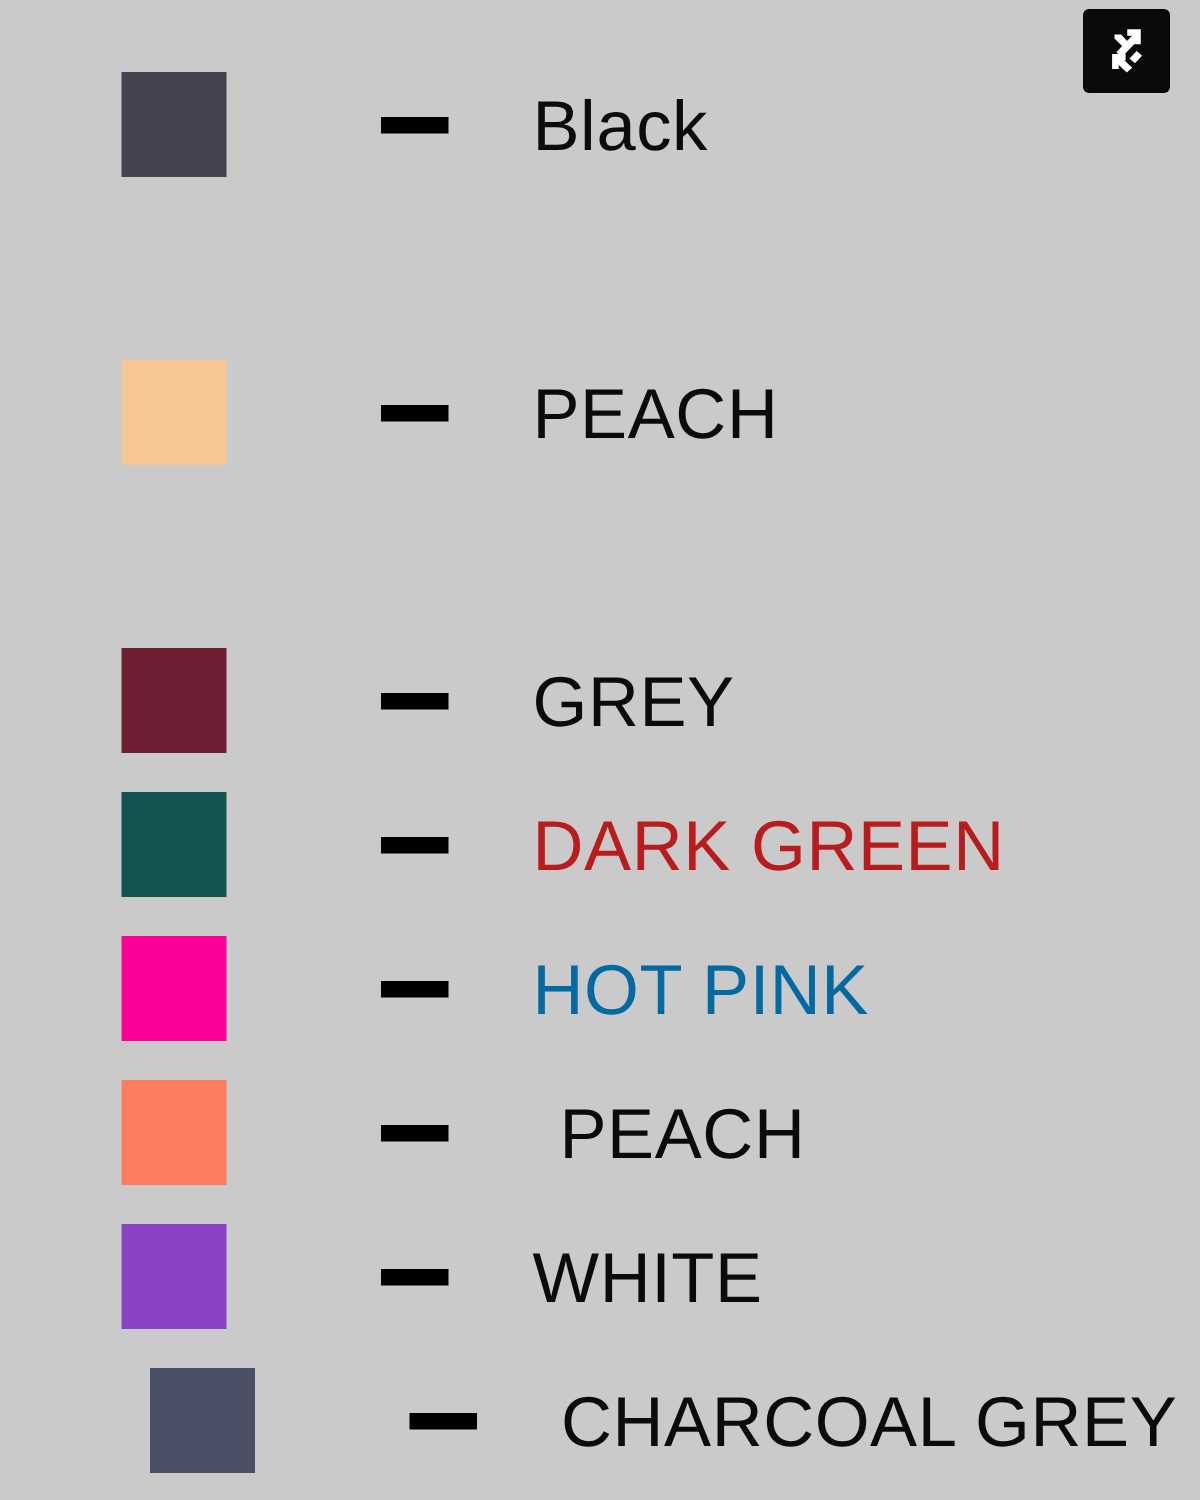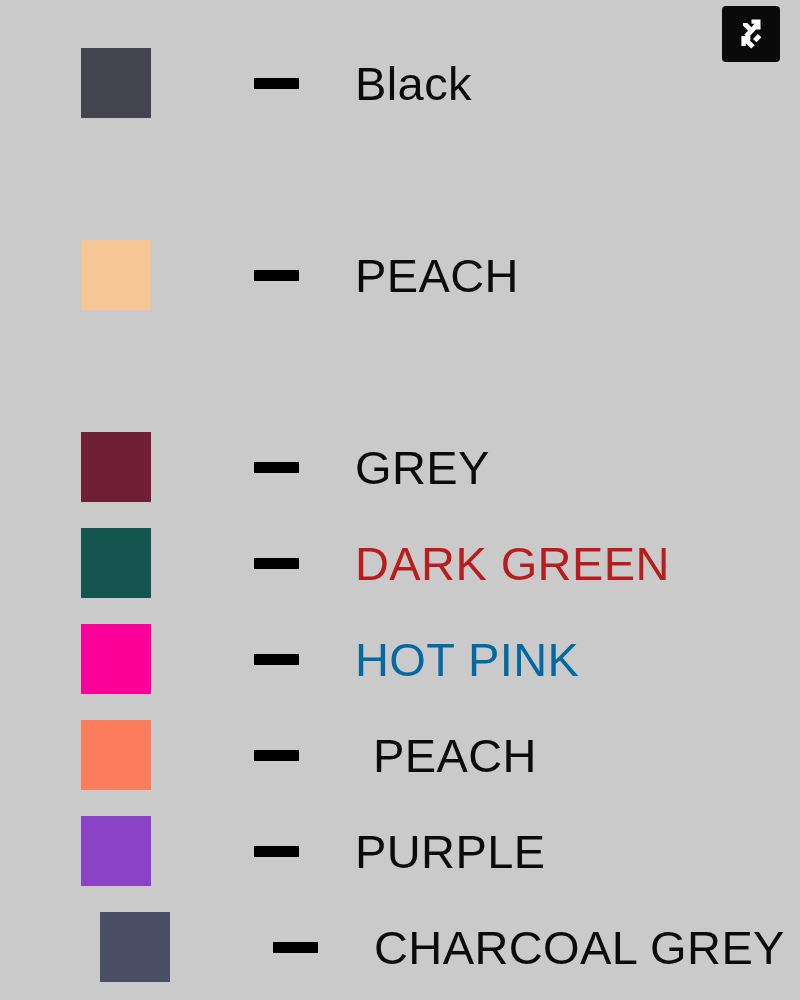--- a/index.html
+++ b/index.html
@@ -137,21 +137,21 @@
         <div class="swatch-label" style="color: #0369a1;">HOT PINK</div>
       </div>
       <div class="swatch-row" style="top: 707px;">
         <div class="swatch-chip" title="PEACH" style="background: rgb(252, 125, 93);"></div>
         <div class="row-dash" style="background: rgb(0, 0, 0);"></div>
         <div class="swatch-label" style="color: rgb(11, 11, 11); margin-left: 18px;">PEACH</div>
       </div>
       <div class="swatch-row" style="top: 803px;">
         <div class="swatch-chip" title="PURPLE" style="background: rgb(139, 66, 198);"></div>
         <div class="row-dash" style="background: rgb(0, 0, 0);"></div>
-        <div class="swatch-label" style="color: rgb(11, 11, 11);">PURPLE</div>
+        <div class="swatch-label" style="color: rgb(11, 11, 11);">WHITE</div>
       </div>
       <div class="swatch-row" style="top: 899px; margin-left: 19px;">
         <div class="swatch-chip" title="CHARCOAL GREY" style="background: rgb(74, 79, 102);"></div>
         <div class="row-dash" style="background: rgb(0, 0, 0);"></div>
         <div class="swatch-label" style="color: rgb(11, 11, 11);">CHARCOAL GREY</div>
       </div>
     </div>
 
 </div>
 

